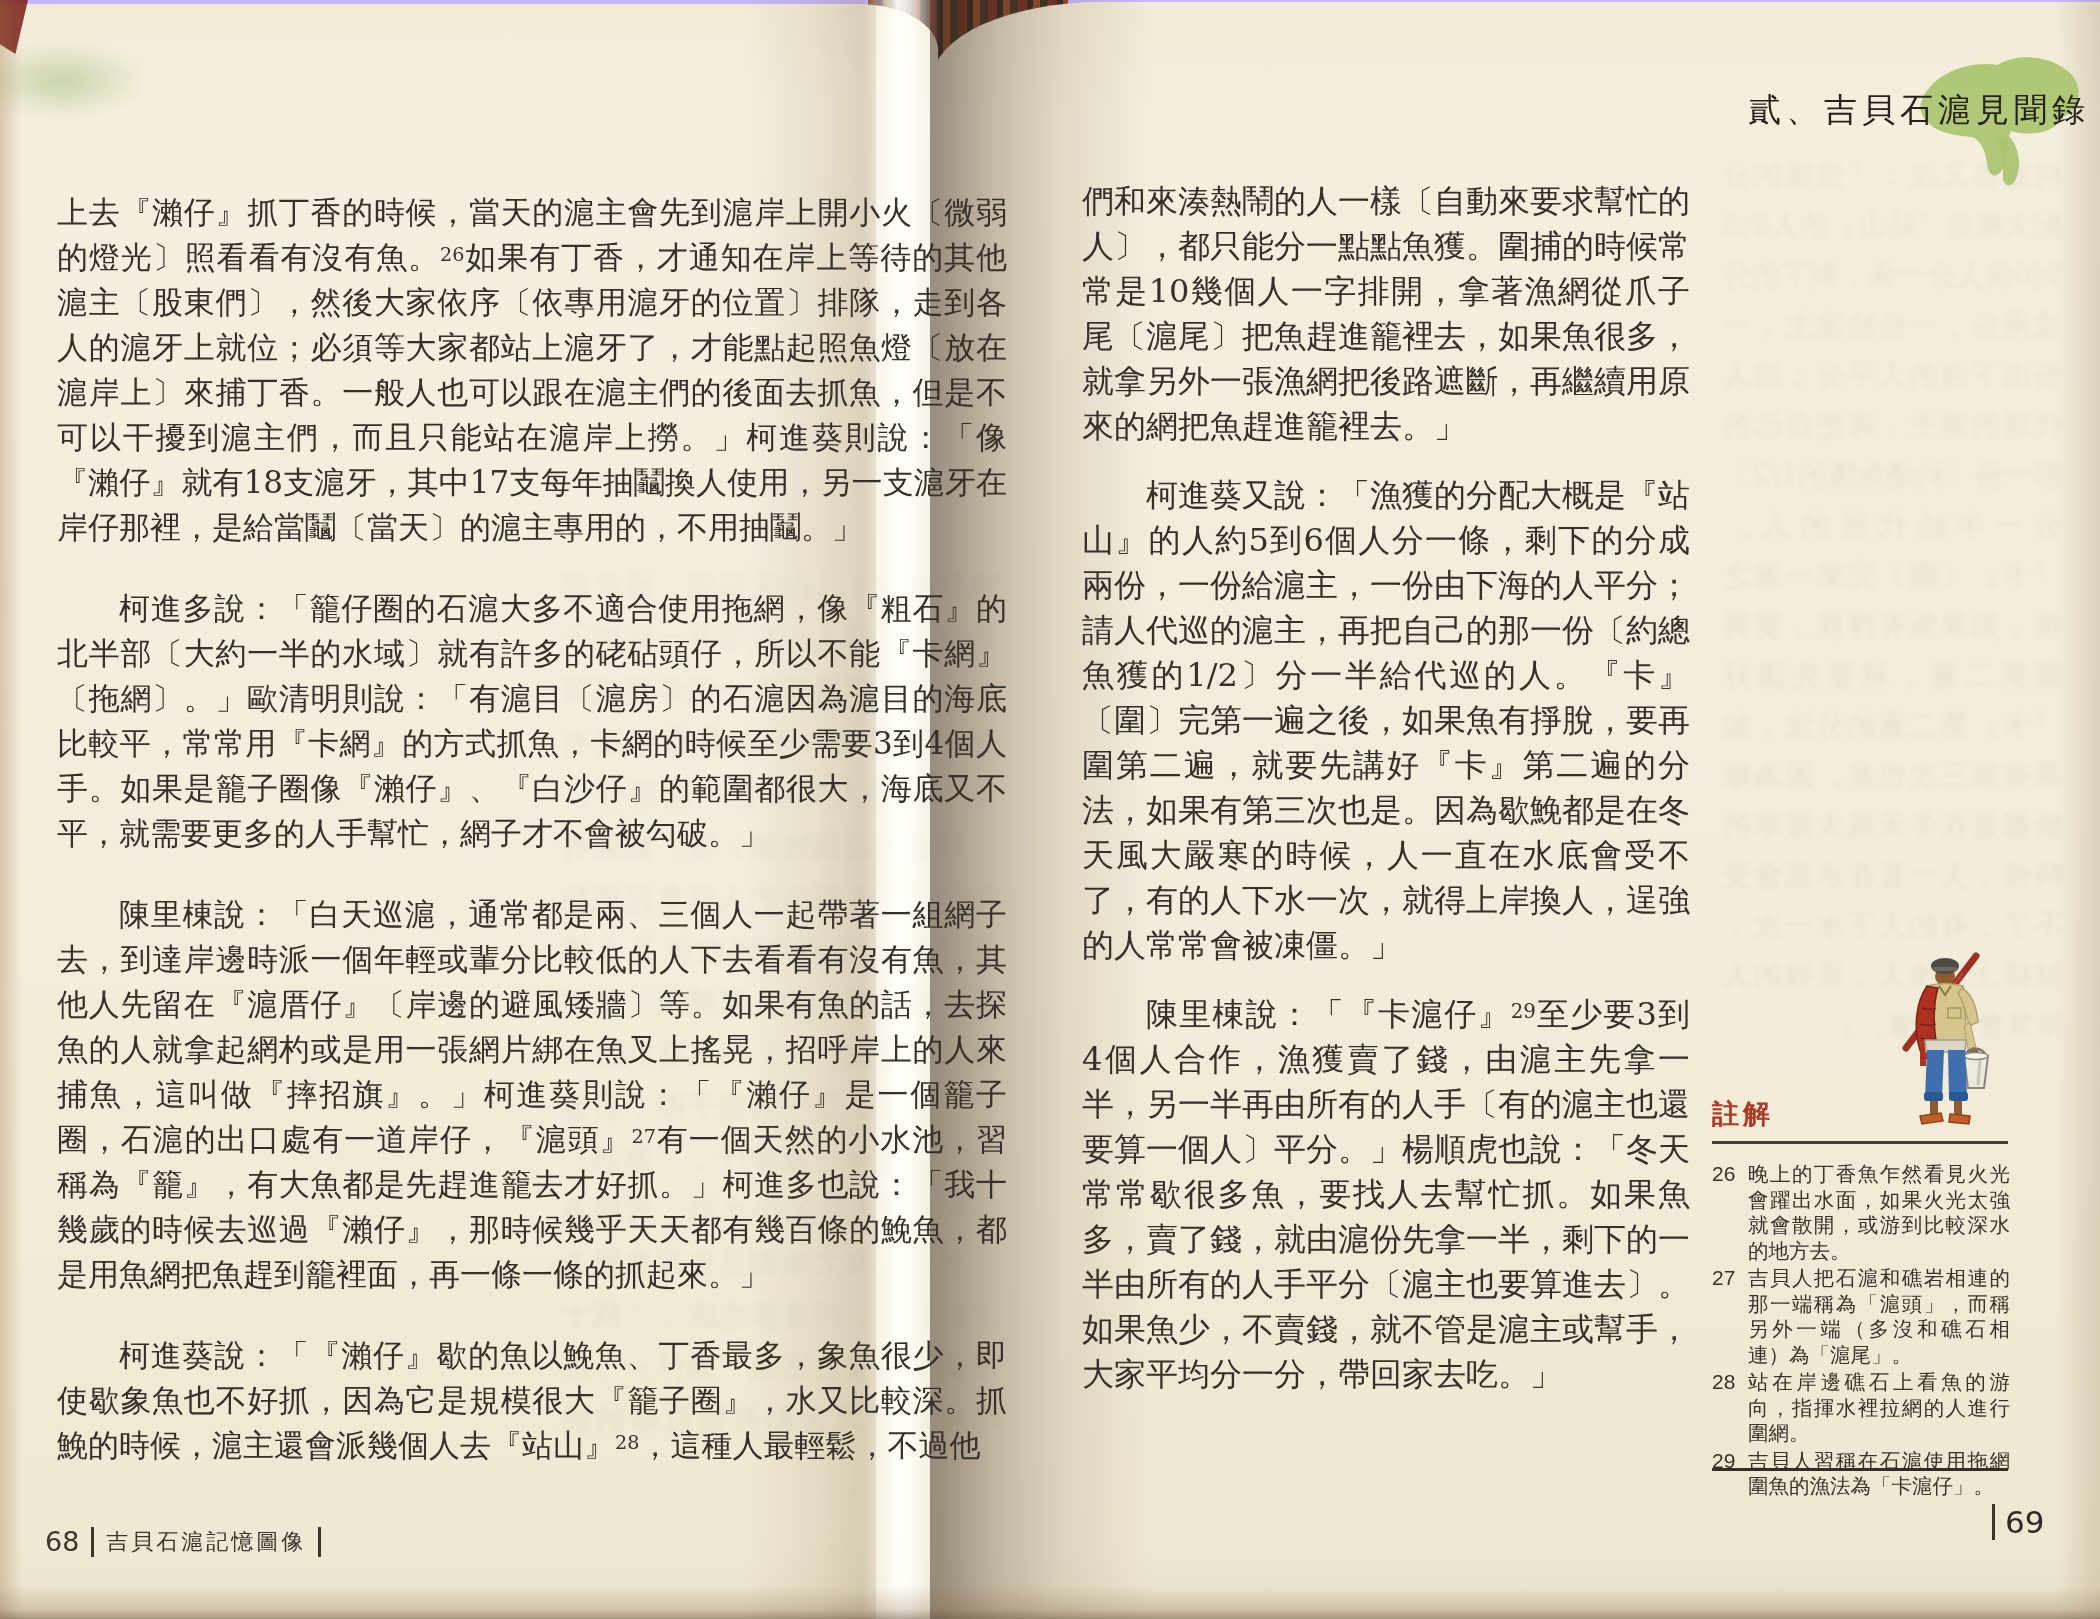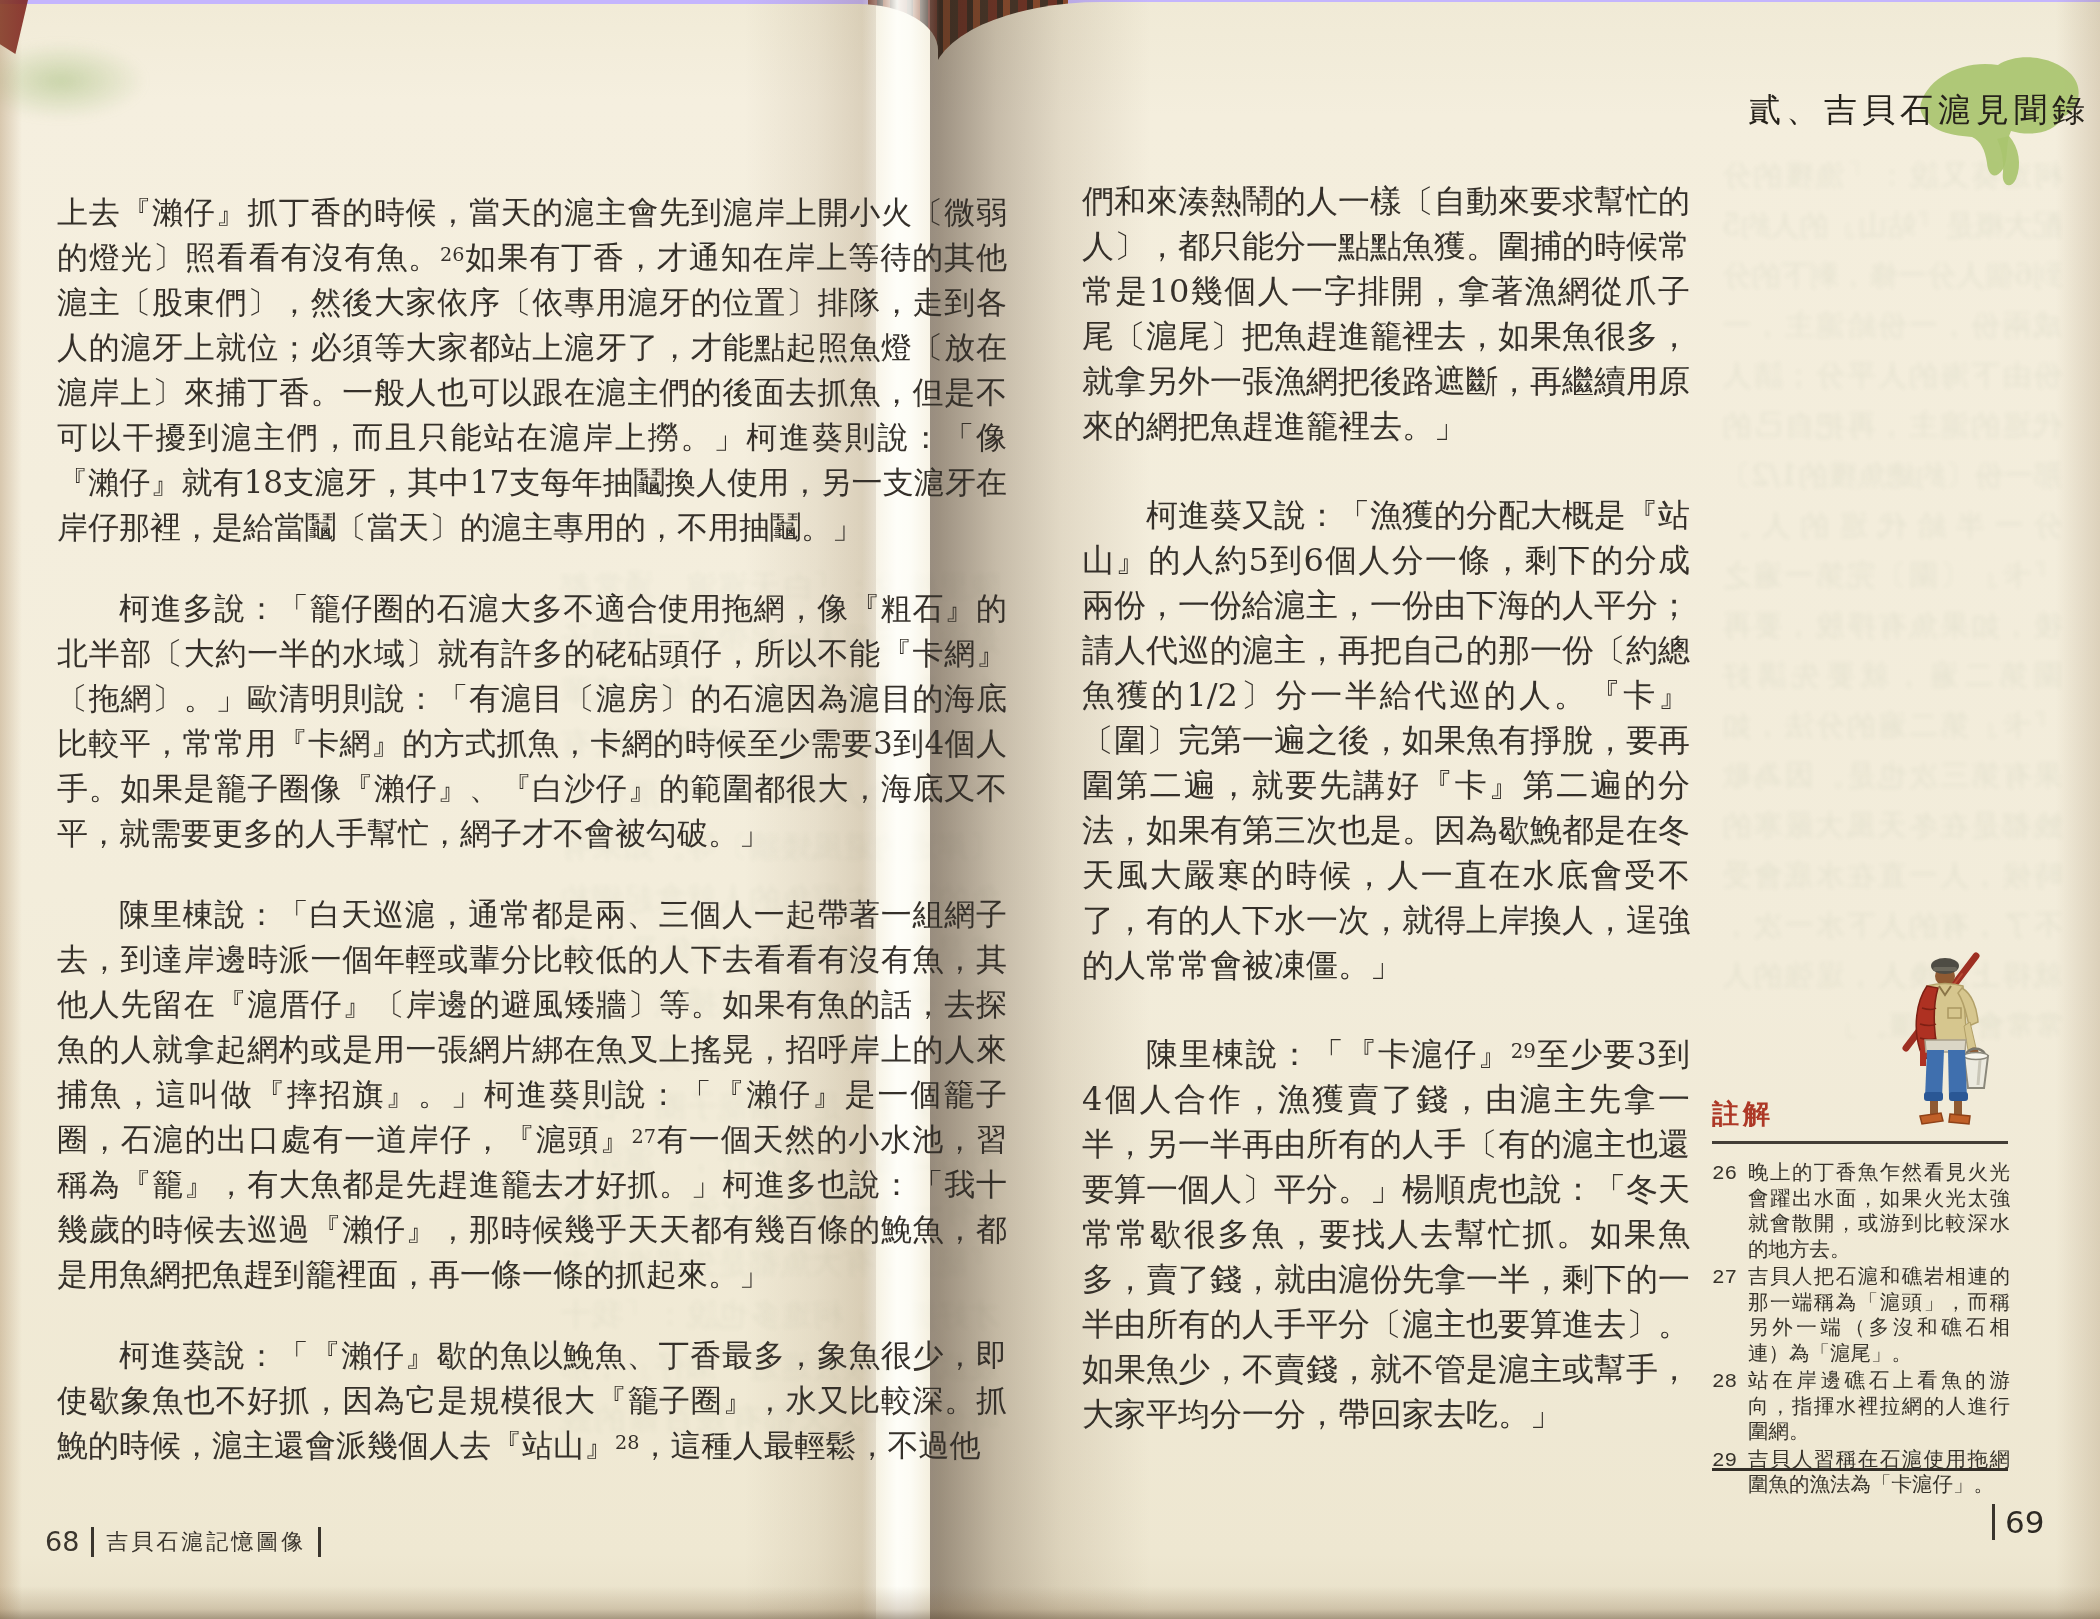--- a/index.html
+++ b/index.html
@@ -42,26 +42,26 @@
   .header-title{position:absolute;left:1560px;top:88px;width:530px;text-align:right;
     font-size:33px;letter-spacing:5px;color:#26221b;}
   
   .main-left{position:absolute;left:57px;top:190px;width:950px;font-size:31px;line-height:45px;
     color:#35302a;text-align:justify;}
   .main-left p{margin:0;}
   .main-left p + p{margin-top:36px;}
   .main-right{position:absolute;left:1082px;top:179px;width:608px;font-size:32px;line-height:45px;
     color:#35302a;text-align:justify;}
   .main-right p{margin:0;}
-  .main-right p + p{margin-top:44px;}
+  .main-right p + p{margin-top:24px;}
   .ind{text-indent:2em;}
   sup{font-size:0.62em;vertical-align:7px;line-height:0;}
   
   .notes{position:absolute;left:1712px;top:1096px;width:298px;
-    font-family:Liberation Mono, monospace;color:#37332b;}
+    font-family:Liberation Sans, sans-serif;color:#37332b;}
   .notes-header{color:#ad3826;font-size:27px;font-weight:bold;letter-spacing:4px;}
   .notes-rule{border-bottom:3px solid #433e36;margin-top:9px;width:296px;}
   .notes-list{margin:17px 0 0 0;padding:0;list-style:none;}
   .notes-list li{display:flex;margin:0 0 2px 0;}
   .note-num{flex:none;width:36px;font-size:21px;line-height:25.5px;}
   .note-txt{flex:1;font-size:20.5px;line-height:25.5px;text-align:justify;}
   .bottom-rule{position:absolute;left:1712px;top:1468px;width:296px;border-top:3px solid #322e27;}
   
   .footer-left{position:absolute;left:45px;top:1526px;display:flex;align-items:center;color:#3a352d;text-align:right;}
   .footer-left .num{font-size:27px;font-family:"DejaVu Sans","Liberation Sans",sans-serif;}

